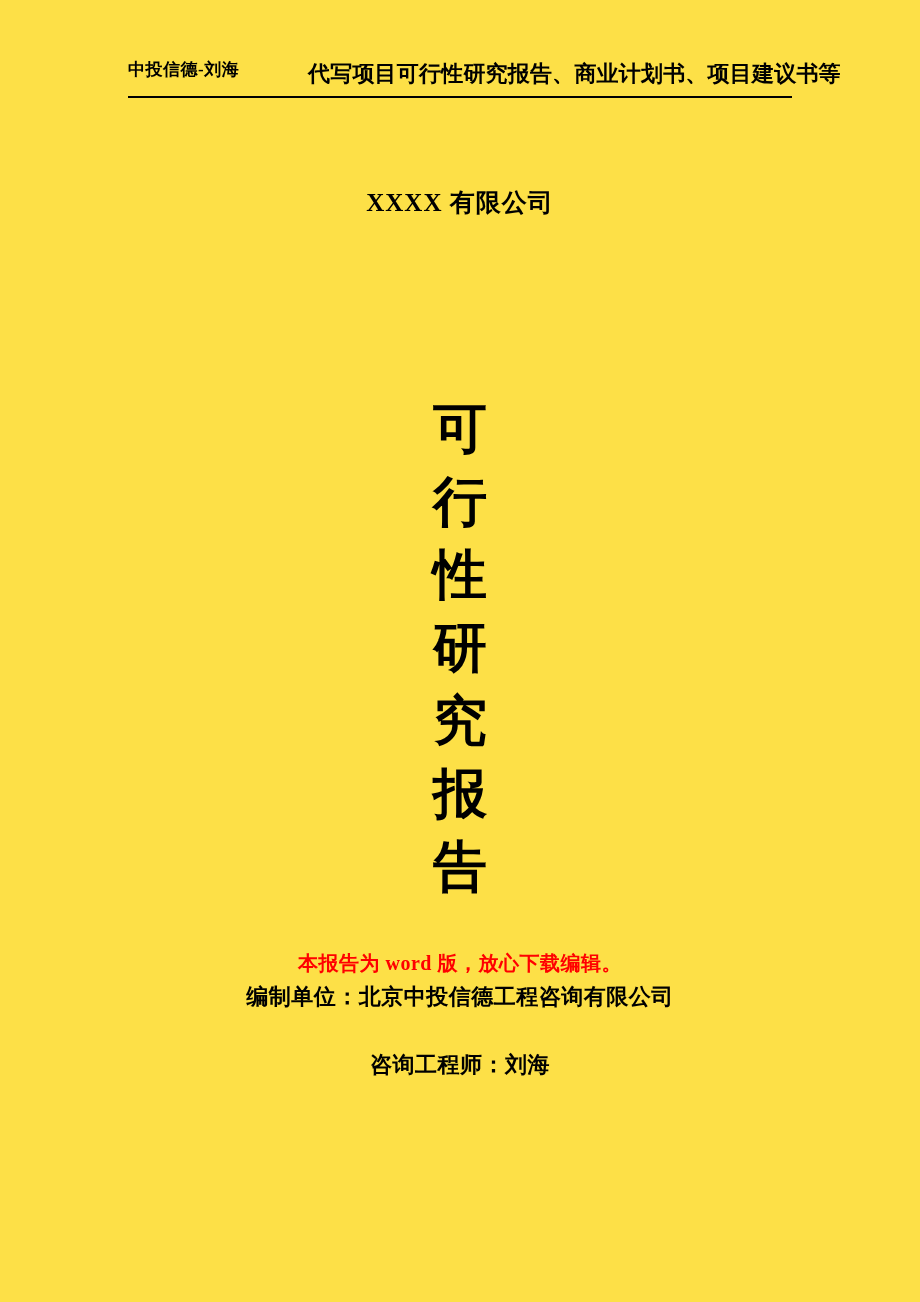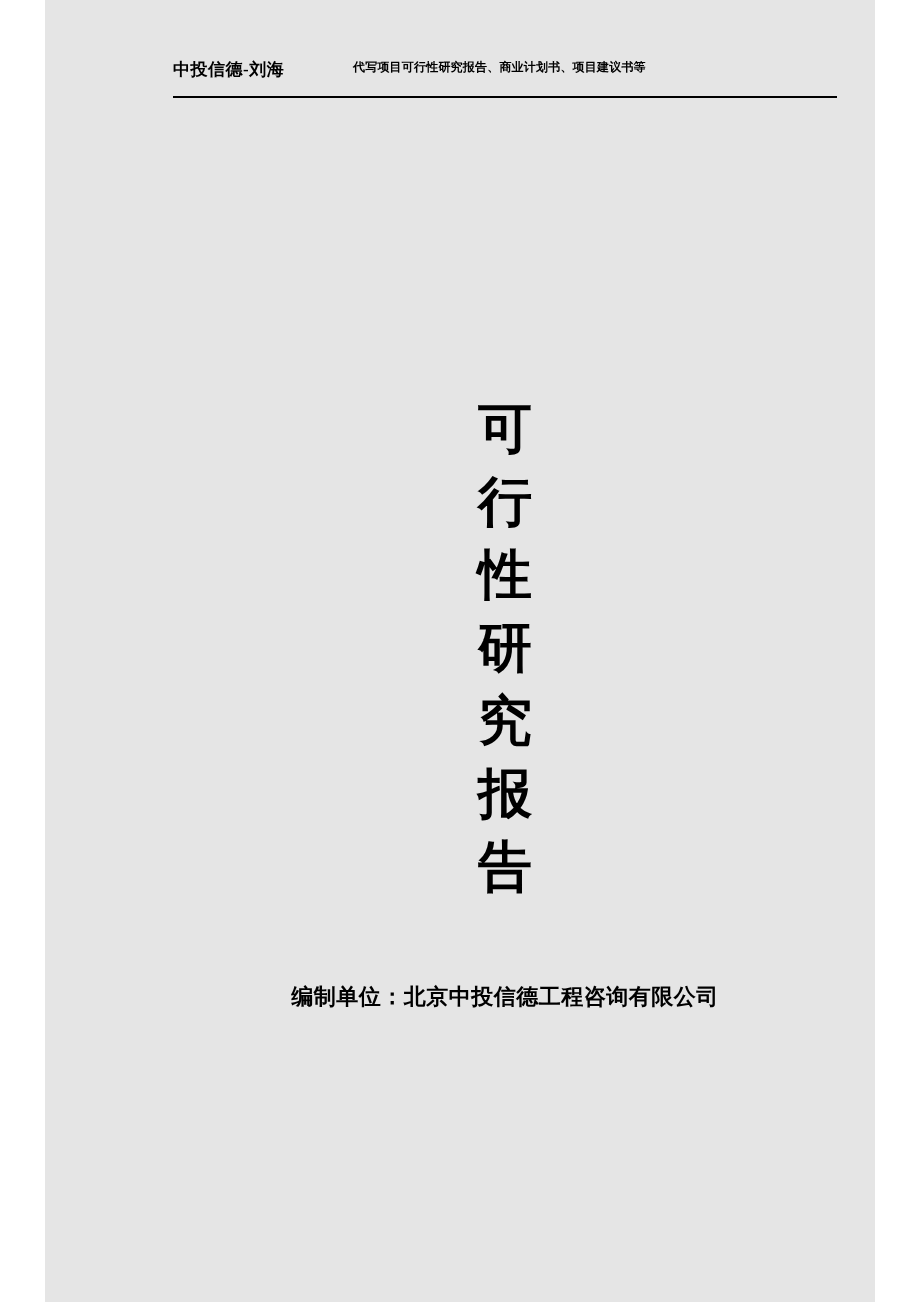--- a/index.html
+++ b/index.html
@@ -6,24 +6,24 @@
     margin: 0;
     padding: 0;
     background: #ffffff;
   }
   body {
     font-family: "Liberation Serif", serif;
     color: #000000;
   }
   .page {
     position: relative;
-    width: 830px;
+    width: 920px;
     height: 1302px;
     margin: 0 auto;
-    background: #e5e5e5;
+    background: #fde047;
     box-sizing: border-box;
     overflow: hidden;
   }
 
   
   .header {
     position: absolute;
     top: 58px;
     left: 128px;
     width: 664px;
@@ -40,21 +40,21 @@
     font-size: 17px;
     letter-spacing: 0.5px;
     white-space: nowrap;
   }
   .header-right {
     position: absolute;
     left: 180px;
     top: 1px;
     font-family: "Liberation Sans", sans-serif;
     font-weight: bold;
-    font-size: 12px;
+    font-size: 22px;
     letter-spacing: 0.2px;
     white-space: nowrap;
   }
 
   
   .company-name {
     position: absolute;
     top: 186px;
     left: 0;
     width: 920px;
@@ -145,30 +145,33 @@
 </head>
 <body>
 
 <div class="page">
 
   <div class="header">
     <span class="header-left">中投信德-刘海</span>
     <span class="header-right">代写项目可行性研究报告、商业计划书、项目建议书等</span>
   </div>
 
+  <div class="company-name">XXXX 有限公司</div>
 
 
   <div class="vertical-word">
     <span class="ch">可</span>
     <span class="ch">行</span>
     <span class="ch">性</span>
     <span class="ch">研</span>
     <span class="ch">究</span>
     <span class="ch">报</span>
     <span class="ch">告</span>
   </div>
 
+  <div class="notice">本报告为 word 版，放心下载编辑。</div>
 
   <div class="prepared-by">编制单位：北京中投信德工程咨询有限公司</div>
 
+  <div class="engineer">咨询工程师：刘海</div>
 
 
 </div>
 
 </body></html>

